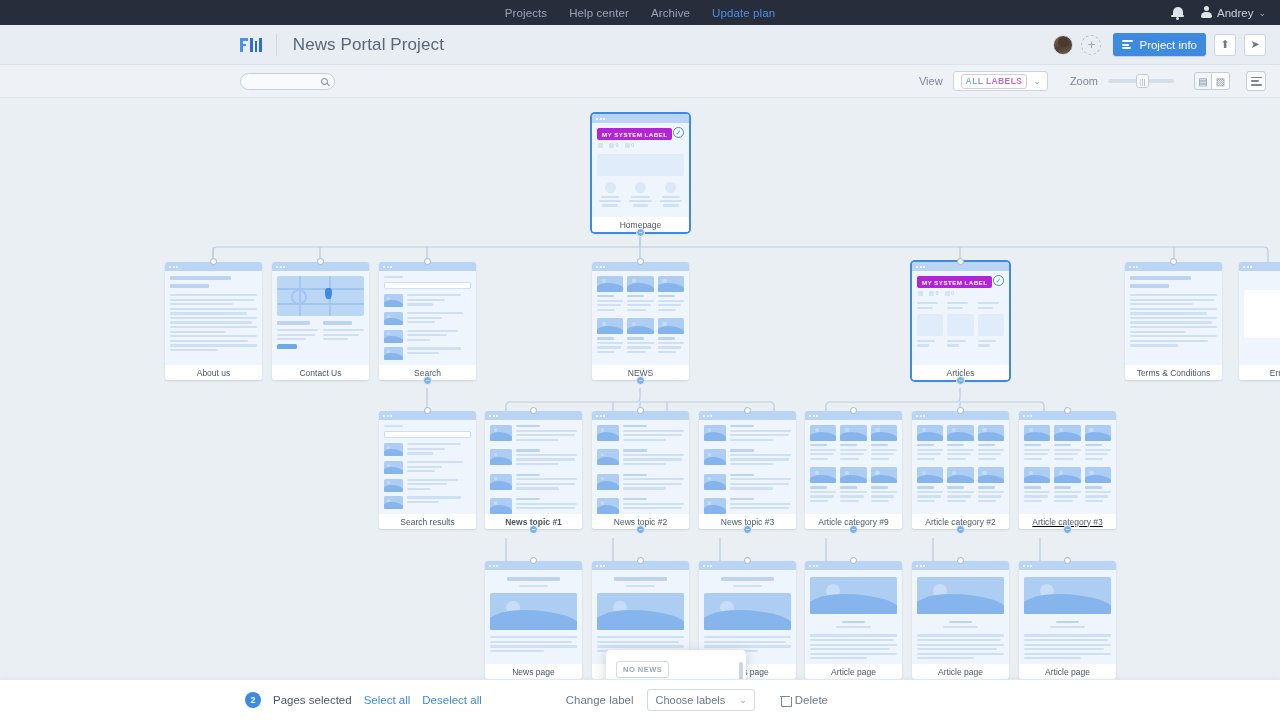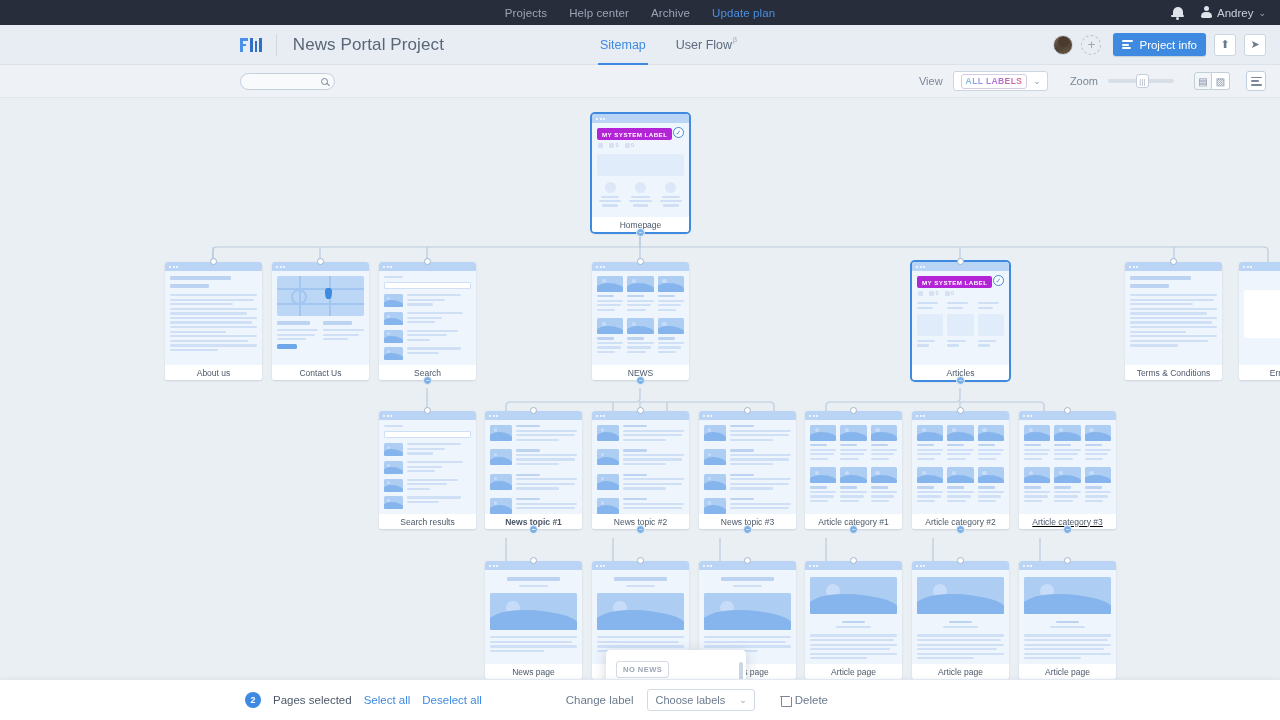--- a/index.html
+++ b/index.html
@@ -277,29 +277,20 @@
   <div class="logo">
     <span class="f">
         <i class="fm"></i>
       </span>
     <span class="b b1"></span>
       <span class="b b2"></span>
       <span class="b b3"></span>
   </div>
   <div class="hdivider"></div>
   <div id="projtitle">News Portal Project</div>
-  <div class="hdtabs">
-    <div class="hdtab active">
-      <span>Sitemap</span>
-    </div>
-    <div class="hdtab">
-      <span>User Flow</span>
-        <sup>β</sup>
-    </div>
-  </div>
   <div class="hdright">
     <div class="avatar"></div>
     <div class="plusbtn">+</div>
     <div class="projinfo">
       <span class="pi-ico">
           <i></i>
           <i></i>
           <i></i>
         </span>
       <span>Project info</span>
@@ -906,21 +897,21 @@
           </div>
         <div class="cell">
             <div class="img"></div>
             <div class="ln d" style="width:65%"></div>
             <div class="ln"></div>
             <div class="ln" style="width:90%"></div>
             <div class="ln" style="width:70%"></div>
           </div>
       </div>
     </div>
-    <div class="cap">Article category #1</div>
+    <div class="cap">Article category #9</div>
     <div class="nub top" style="left:45px;top:-4px;"></div>
     <div class="nub" style="left:44px;bottom:-5px;">−</div>
   </div>
 
   <div class="node" style="left:912px; top:313px;">
     <div class="bar">
         <i></i>
         <i></i>
         <i></i>
       </div>

